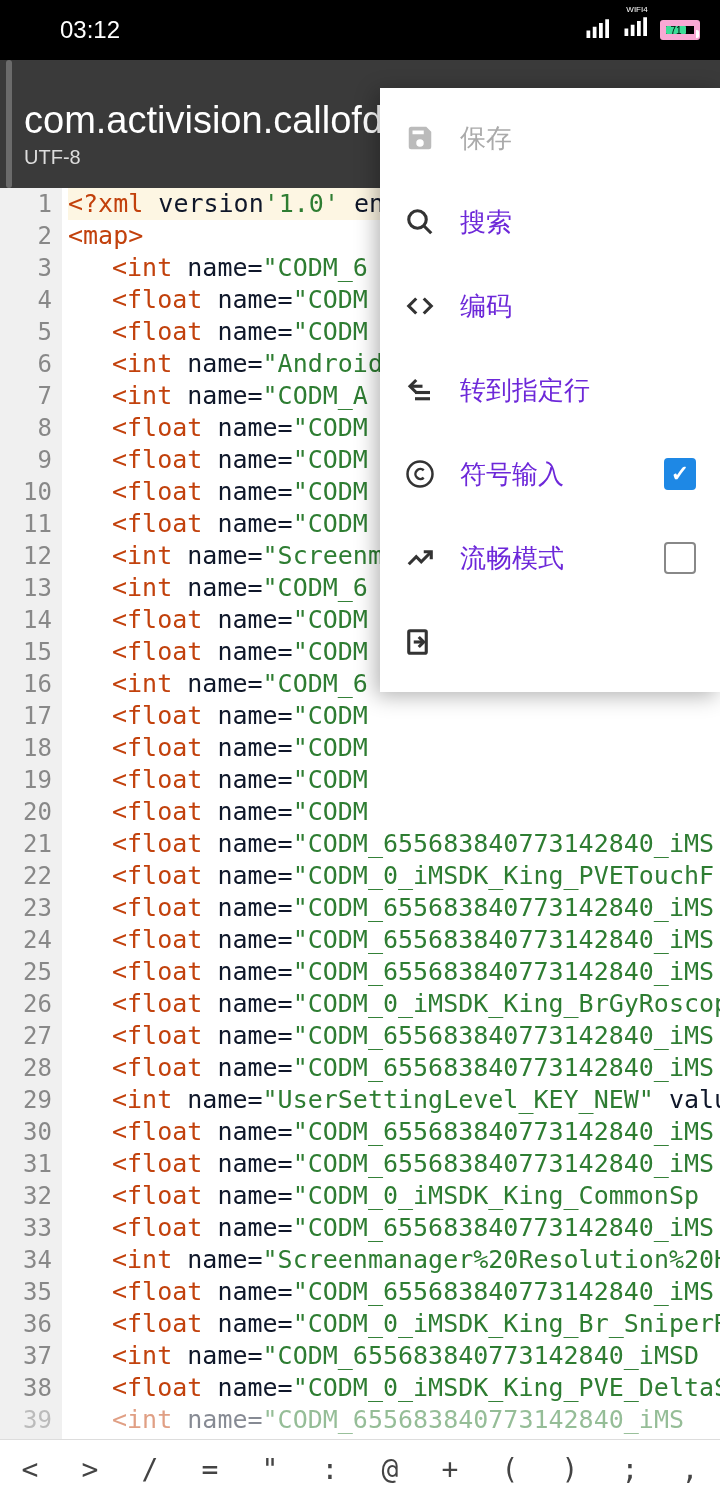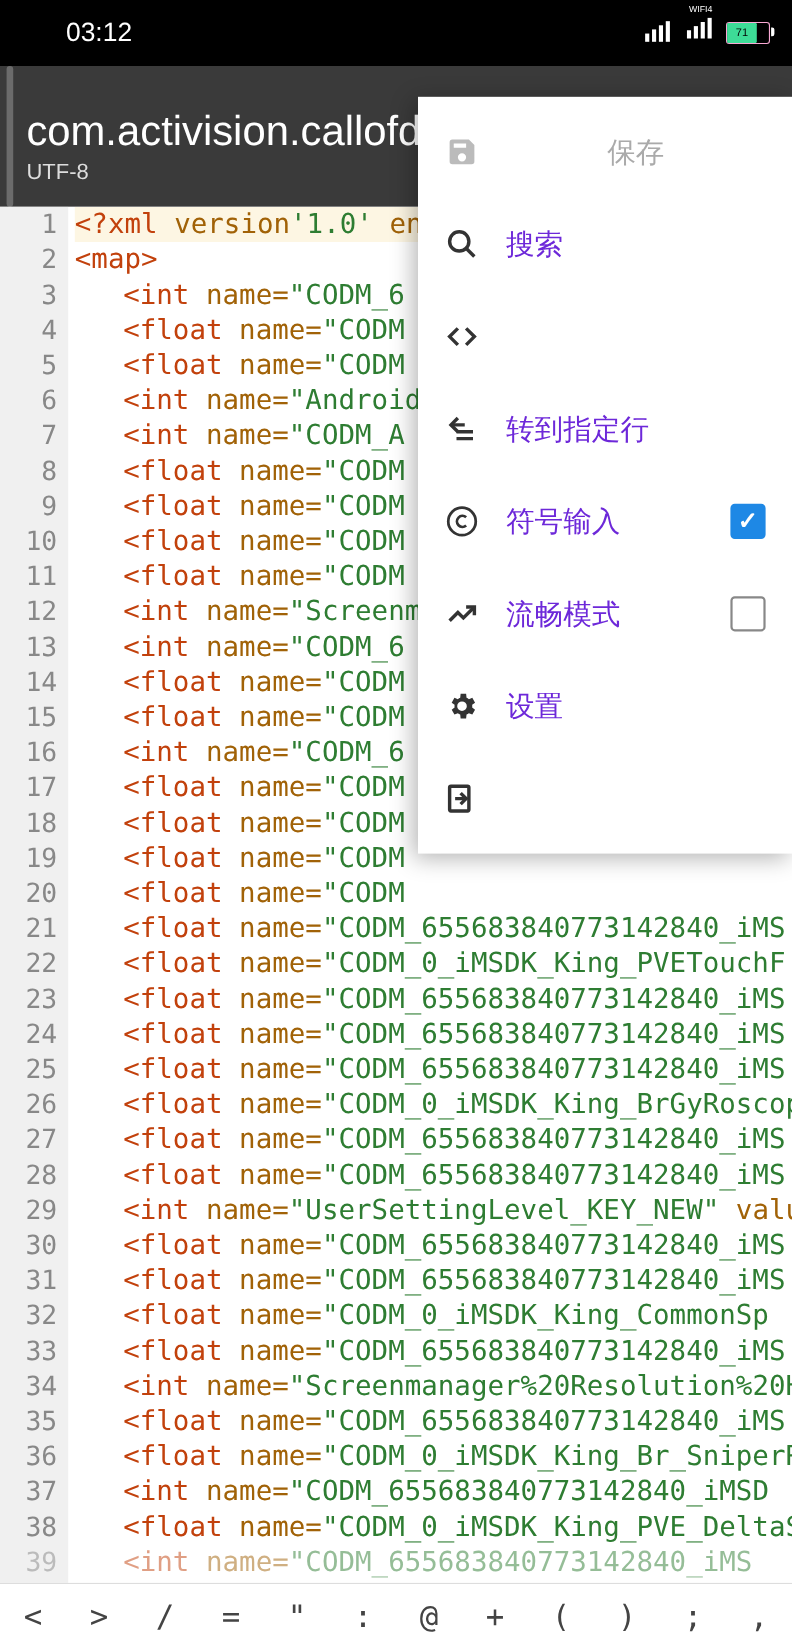--- a/index.html
+++ b/index.html
@@ -16,21 +16,21 @@
     background: #000;
     display: flex;
     align-items: center;
     justify-content: space-between;
     padding: 0 20px;
     color: #fff;
   }
   .status-time { font-size: 24px; font-weight: 500; margin-left: 40px; }
   .status-icons { display: flex; align-items: center; gap: 8px; }
   .battery {
-    width: 40px; height: 20px; border: 1px solid #f9a8d4; border-radius: 3px;
+    width: 40px; height: 20px; border: 6px solid #f9a8d4; border-radius: 3px;
     position: relative; display: inline-block;
   }
   .battery::after {
     content: ""; position: absolute; right: -5px; top: 4px;
     width: 3px; height: 8px; background: #fff; border-radius: 0 2px 2px 0;
   }
   .battery-fill {
     background: #3ddc97; height: 100%; width: 71%; border-radius: 1px;
     display: flex; align-items: center; justify-content: center;
     font-size: 10px; color: #000;
@@ -82,21 +82,21 @@
     font-family: monospace;
     font-size: 25px;
     white-space: nowrap;
     overflow: hidden;
     padding-left: 6px;
   }
   .code-line { height: 32px; line-height: 32px; }
   .gutter-line { height: 32px; line-height: 32px; }
   .code-line.first { background: #fdf6e3; }
   .tag { color: #c2410c; }
-  .attr { color: #a16207; }
+  .attr { color: #0f172a; }
   .str { color: #2e7d32; }
   .indent1 { padding-left: 44px; }
 
   .menu-popup {
     position: absolute;
     top: 88px;
     right: 0;
     width: 340px;
     background: #fff;
     box-shadow: -4px 4px 20px rgba(0,0,0,0.3);
@@ -105,21 +105,21 @@
   }
   .menu-item {
     display: flex;
     align-items: center;
     height: 84px;
     padding: 0 24px;
     font-size: 26px;
     color: #6d28d9;
     gap: 24px;
   }
-  .menu-item.disabled { color: #aaa; text-align: center; }
+  .menu-item.disabled { color: #aaa; }
   .menu-icon {
     width: 32px; height: 32px;
     display: flex; align-items: center; justify-content: center;
     flex-shrink: 0;
   }
   .menu-label { flex: 1; }
   .menu-check {
     width: 32px; height: 32px; border: 2px solid #888; border-radius: 4px;
     flex-shrink: 0;
     display: flex; align-items: center; justify-content: center;
@@ -294,20 +294,21 @@
     </span>
     <span class="menu-label">搜索</span>
   </div>
   <div class="menu-item">
     <span class="menu-icon">
       <svg viewBox="0 0 24 24" fill="none" stroke="#333" stroke-width="2.5">
           <polyline points="9,6 3,12 9,18"></polyline>
           <polyline points="15,6 21,12 15,18"></polyline>
         </svg>
     </span>
+    <span class="menu-label">编码</span>
   </div>
   <div class="menu-item">
     <span class="menu-icon">
       <svg viewBox="0 0 24 24" fill="none" stroke="#333" stroke-width="2.5">
           <path d="M9 4 L4 9 L9 14"></path>
           <line x1="4" y1="9" x2="14" y2="9"></line>
           <line x1="8" y1="14" x2="20" y2="14"></line>
           <line x1="8" y1="19" x2="20" y2="19"></line>
         </svg>
     </span>
@@ -325,28 +326,20 @@
   </div>
   <div class="menu-item">
     <span class="menu-icon">
       <svg viewBox="0 0 24 24" fill="none" stroke="#333" stroke-width="2.5">
           <polyline points="3,17 9,11 13,15 21,7"></polyline>
           <polyline points="15,7 21,7 21,13"></polyline>
         </svg>
     </span>
     <span class="menu-label">流畅模式</span>
     <span class="menu-check"></span>
-  </div>
-  <div class="menu-item">
-    <span class="menu-icon">
-      <svg viewBox="0 0 24 24" fill="#333">
-          <path d="M19.4 13a7.8 7.8 0 0 0 0-2l2.1-1.6-2-3.5-2.5 1a7.6 7.6 0 0 0-1.7-1L15 3h-4l-.3 2.9a7.6 7.6 0 0 0-1.7 1l-2.5-1-2 3.5L6.6 11a7.8 7.8 0 0 0 0 2l-2.1 1.6 2 3.5 2.5-1a7.6 7.6 0 0 0 1.7 1L11 21h4l.3-2.9a7.6 7.6 0 0 0 1.7-1l2.5 1 2-3.5zM12 15.5A3.5 3.5 0 1 1 12 8.5a3.5 3.5 0 0 1 0 7z"></path>
-        </svg>
-    </span>
-    <span class="menu-label">设置</span>
   </div>
   <div class="menu-item">
     <span class="menu-icon">
       <svg viewBox="0 0 24 24" fill="none" stroke="#333" stroke-width="2.5">
           <rect x="3" y="3" width="14" height="18" rx="1"></rect>
           <polyline points="11,8 15,12 11,16"></polyline>
           <line x1="15" y1="12" x2="7" y2="12"></line>
         </svg>
     </span>
   </div>

